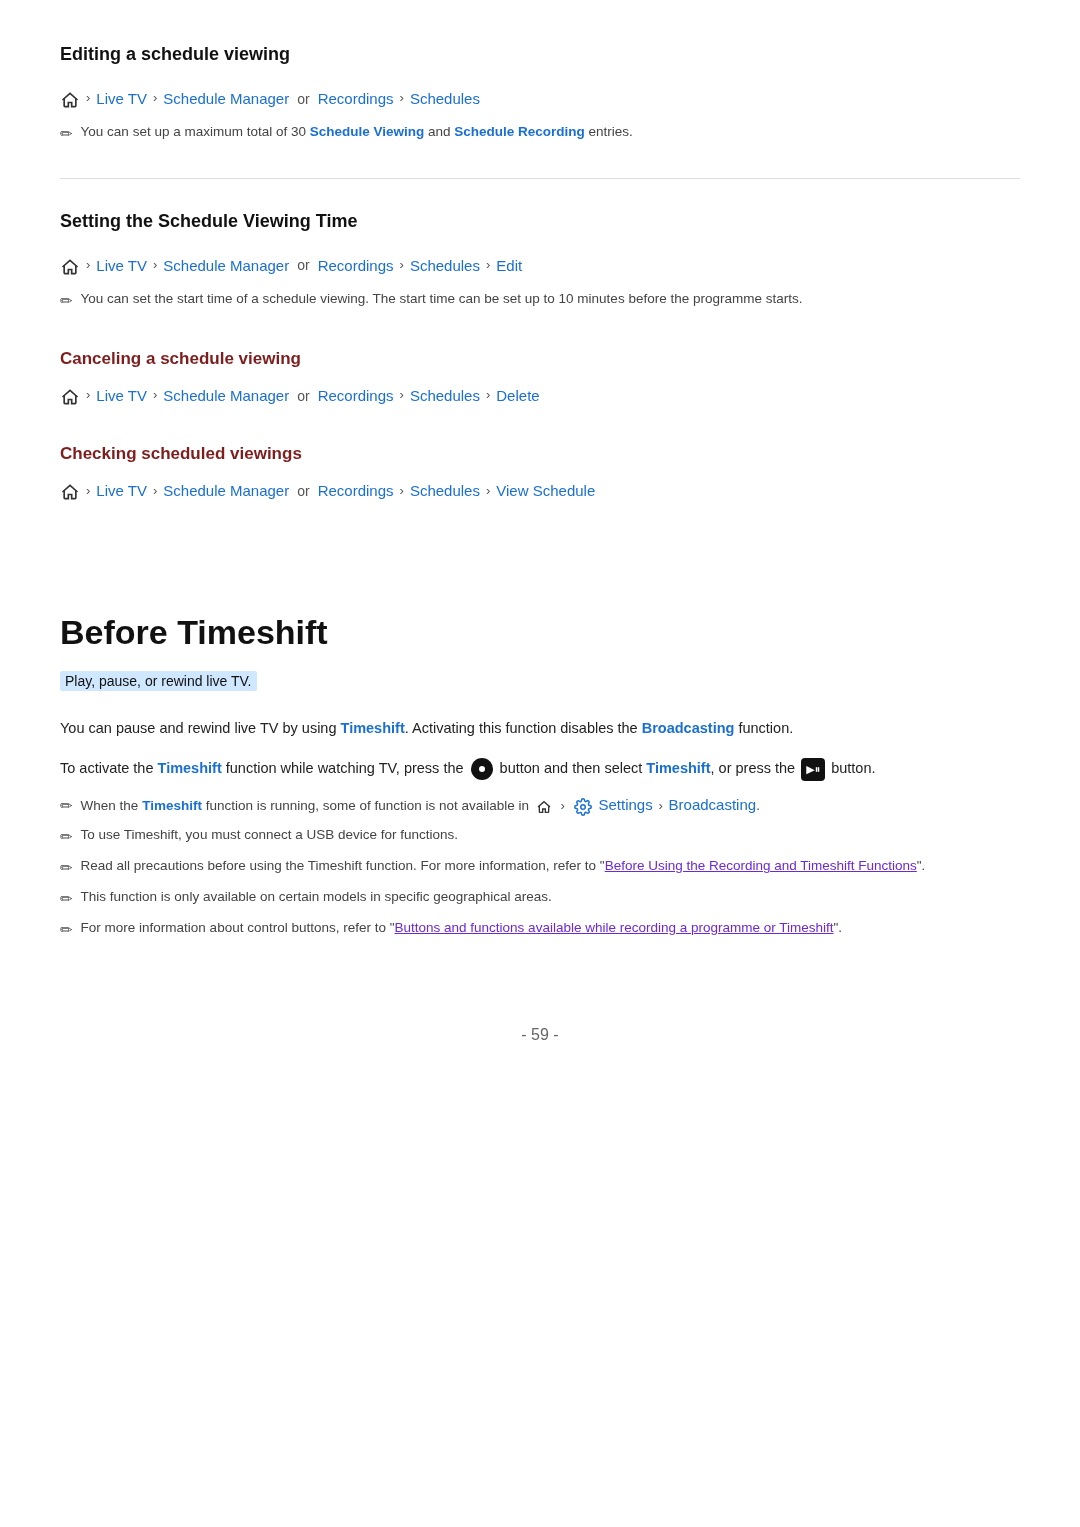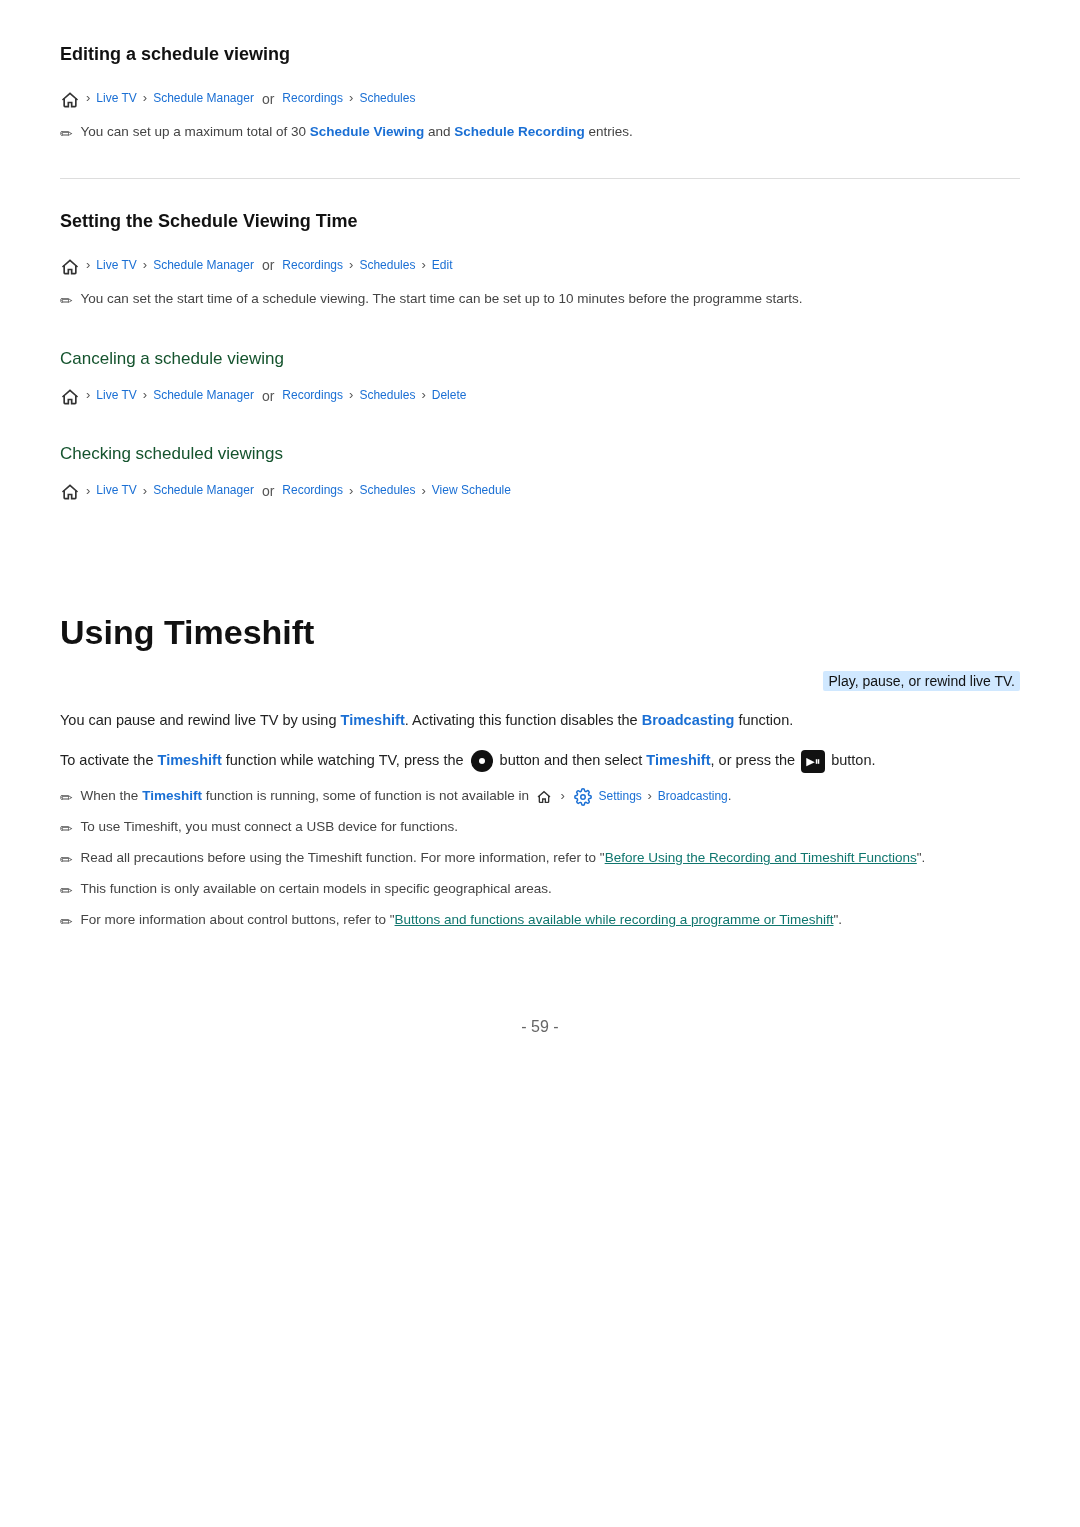--- a/index.html
+++ b/index.html
@@ -29,21 +29,21 @@
     }
     .nav-row {
       display: flex;
       align-items: center;
       gap: 4px;
       margin-bottom: 10px;
       flex-wrap: wrap;
     }
     .nav-link {
       color: #1a6fd4;
-      font-size: 12px;
+      font-size: 15px;
       font-weight: 500;
       text-decoration: none;
     }
     .nav-chevron {
       color: #555;
       font-size: 13px;
       margin: 0 2px;
     }
     .note-row {
       display: flex;
@@ -57,62 +57,61 @@
       color: #555;
       font-size: 15px;
       flex-shrink: 0;
       margin-top: 1px;
     }
     .highlight {
       color: #1a6fd4;
       font-weight: 600;
     }
     .underline-link {
-      color: #0f766e;
+      color: #6d28d9;
       text-decoration: underline;
       font-weight: 500;
     }
     .divider {
       border: none;
       border-top: 1px solid #ddd;
       margin: 28px 0;
     }
     .big-section {
       margin-top: 40px;
     }
     .subtitle-highlight {
       display: inline;
       background: #d0e8ff;
       color: #111;
       font-size: 14px;
       padding: 2px 5px;
       border-radius: 2px;
     }
     .subtitle-row {
-      margin-bottom: 16px;
-      text-align: right;
+      margin-bottom: 24px;
     }
     .body-text {
       font-size: 14.5px;
       color: #222;
       margin-bottom: 12px;
       line-height: 1.65;
       margin-top: 16px;
     }
     .page-footer {
       text-align: center;
       margin-top: 80px;
       color: #666;
       font-size: 16px;
     }
     .sub-section-title {
       font-size: 17px;
-      font-weight: 400;
+      font-weight: 700;
       margin-bottom: 12px;
-      color: #14532d;
+      color: #7f1d1d;
     }
     
     .home-svg {
       width: 20px;
       height: 20px;
       vertical-align: middle;
     }
     .gear-svg {
       width: 18px;
       height: 18px;
@@ -223,21 +222,21 @@
     <span class="nav-chevron">›</span>
     <a class="nav-link">Schedules</a>
     <span class="nav-chevron">›</span>
     <a class="nav-link">View Schedule</a>
   </div>
 </div>
 
 <div style="height: 30px;"></div>
 
 <div class="big-section">
-  <h1 class="section-title">Using Timeshift</h1>
+  <h1 class="section-title">Before Timeshift</h1>
 
   <div class="subtitle-row">
     <span class="subtitle-highlight">Play, pause, or rewind live TV.</span>
   </div>
 
   <p class="body-text">
     You can pause and rewind live TV by using <span class="highlight">Timeshift</span>. Activating this function disables the <span class="highlight">Broadcasting</span> function.
   </p>
 
   <p class="body-text">

